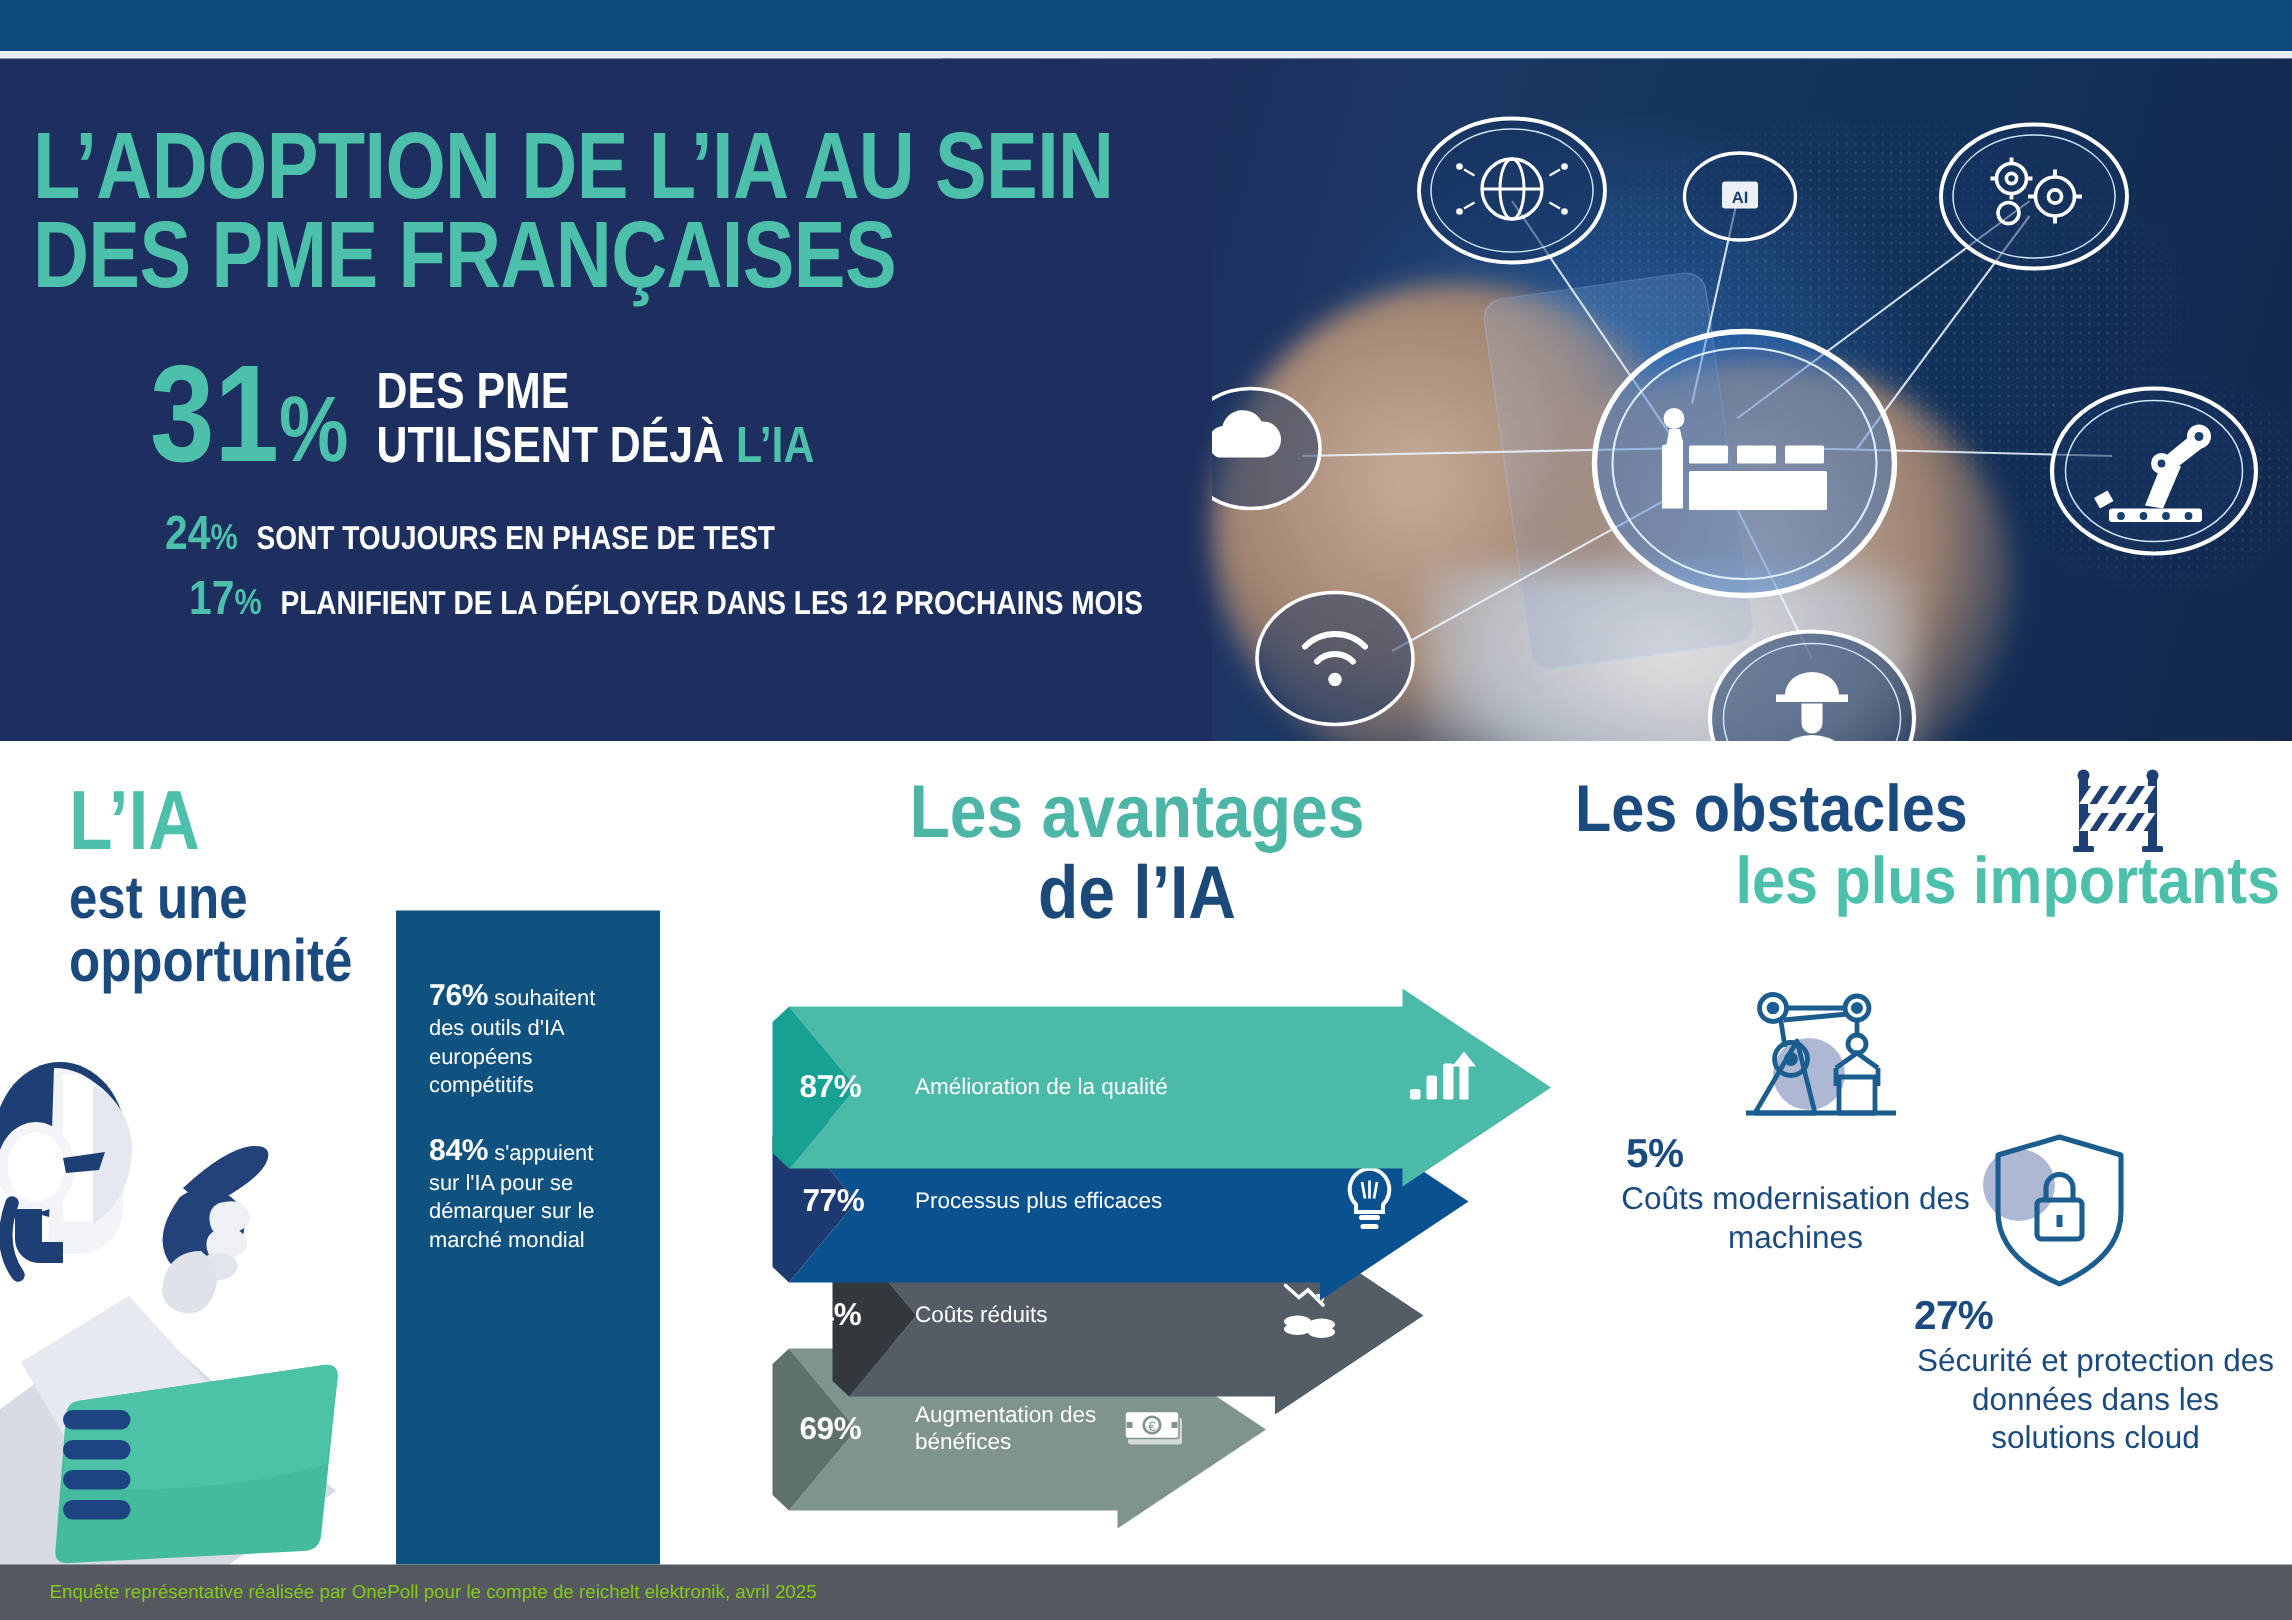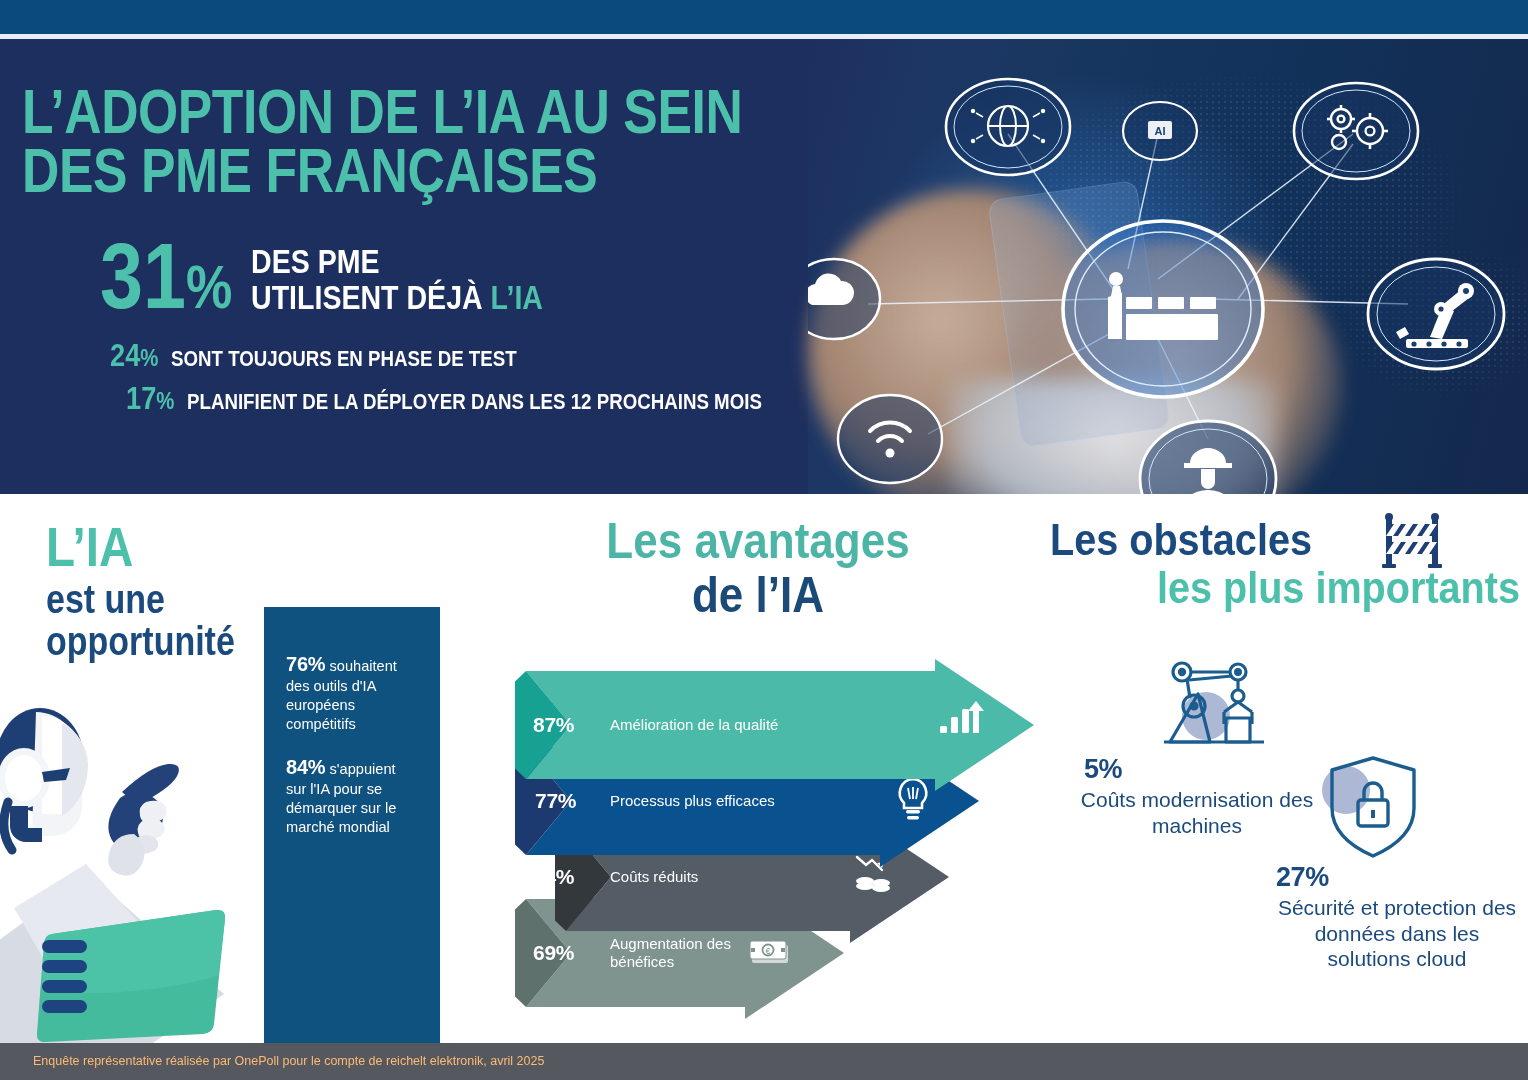--- a/index.html
+++ b/index.html
@@ -96,21 +96,21 @@
   .c3-l1 { font-size:44px; font-weight:700; color:#1b4a7e; line-height:1; transform:scaleX(.9); transform-origin:left center;}
   .c3-l2 { font-size:44px; font-weight:700; color:#4cc0ab; line-height:1; margin-top:4px; text-align:right; transform:scaleX(.9); transform-origin:right center;}
   .barrier { position:absolute; left:330px; top:-6px; width:64px; height:56px; }
 
   .obs { position:absolute; text-align:center; color:#1b4a7e; }
   .obs .pct { font-weight:700; font-size:27px; letter-spacing:-.4px; }
   .obs .lbl { font-size:21px; line-height:1.22; }
 
   
   .footer { position:absolute; left:0; top:1043px; width:1528px; height:37px; background:#55595f; }
-  .footer span { position:absolute; left:33px; top:11px; font-size:12.5px; color:#fdba74; }
+  .footer span { position:absolute; left:33px; top:11px; font-size:12.5px; color:#84cc16; }
 </style>
 </head>
 <body>
 
 <div class="page">
 
   <div class="topbar"></div>
   <div class="topline"></div>
 
   <div class="hero">

